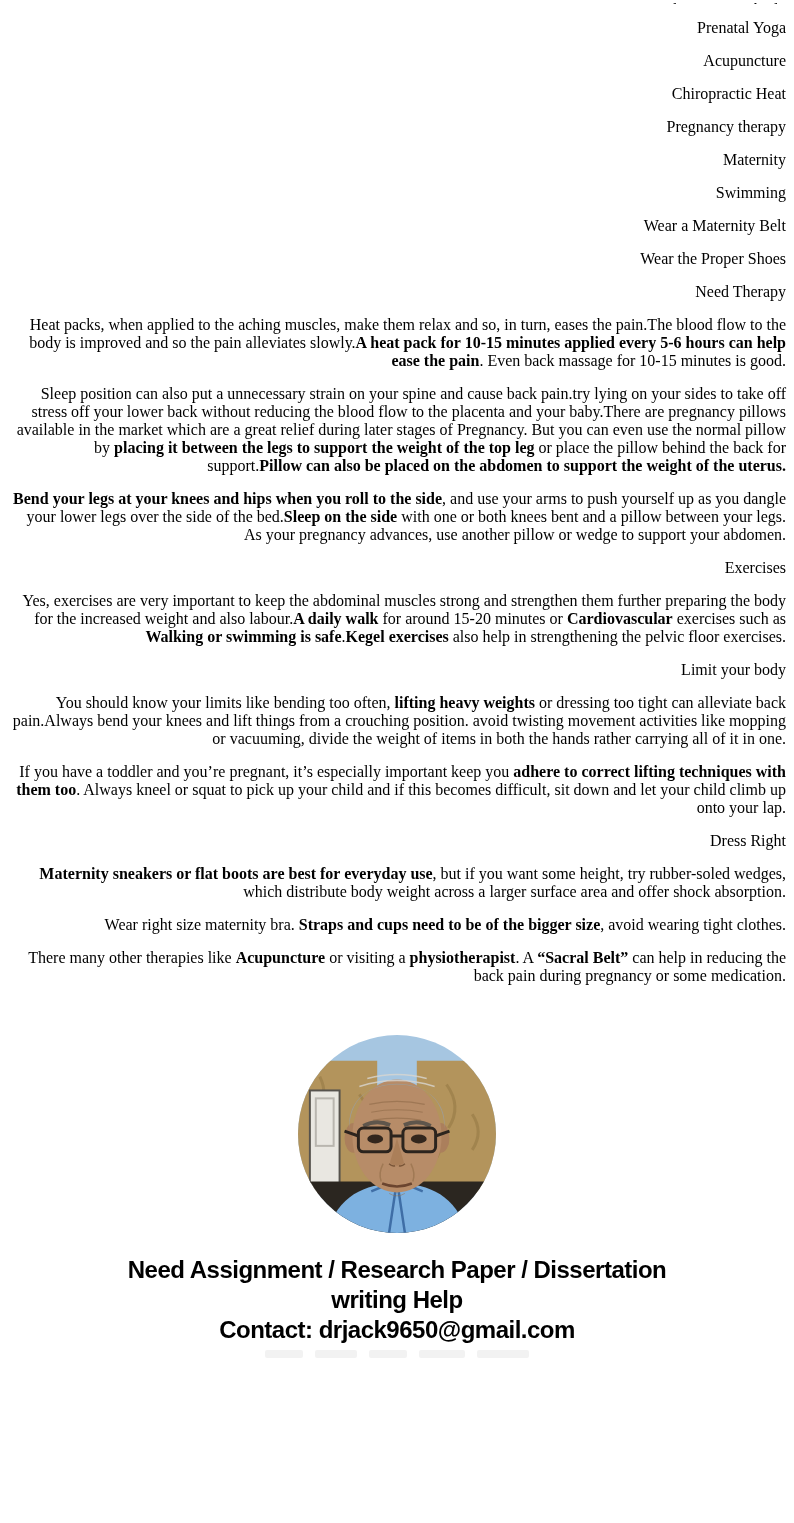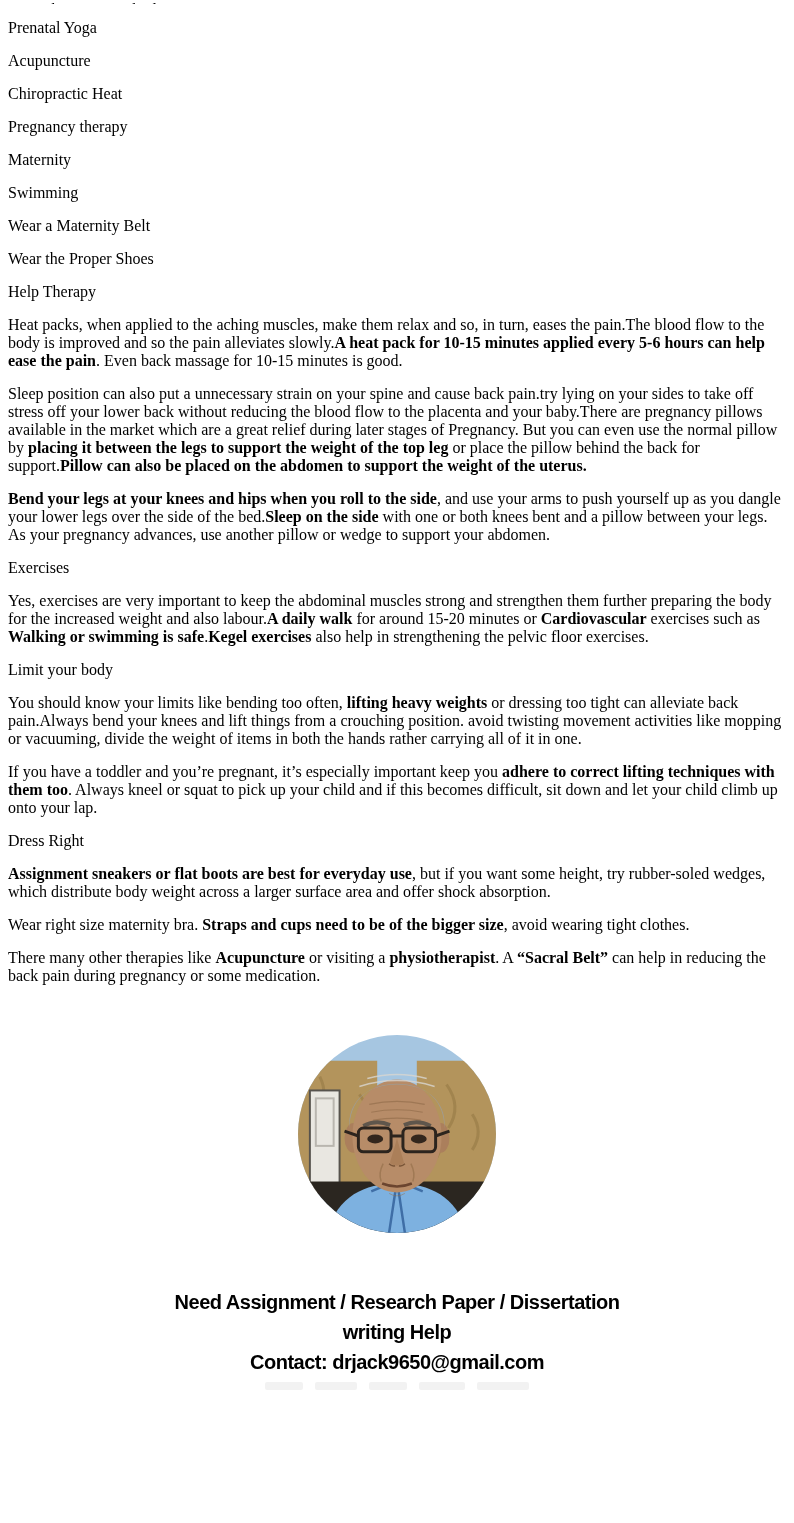--- a/index.html
+++ b/index.html
@@ -9,33 +9,33 @@
     box-sizing:border-box;
     padding:0 8px;
     background:#fff;
     color:#000;
     font-family:"Liberation Serif", serif;
     font-size:16px;
     overflow:hidden;
   }
   .clip-top{height:4px;overflow:hidden;}
   .clip-top p{margin:0;line-height:18px;transform:translateY(-14px);}
-  .page p{margin:15px 0;line-height:18px;}
+  .page p{margin:15px 0;line-height:18px;text-align:right;}
   .page b{font-weight:bold;}
   .avatar-row{margin-top:50px;text-align:center;}
   .avatar{
     width:198px;height:198px;border-radius:50%;
     overflow:hidden;display:inline-block;vertical-align:top;
   }
   .footer{
-    margin-top:54px;
+    margin-top:22px;
     text-align:center;
     font-family:"Liberation Sans", sans-serif;
     font-weight:700;
-    font-size:20px;
+    font-size:24px;
     line-height:30px;
     letter-spacing:-0.5px;
     color:#000;
   }
   .faint-marks{margin-top:5px;display:flex;justify-content:center;gap:12px;}
   .faint-marks span{display:inline-block;height:8px;background:#f2f2f2;border-radius:2px;}
   .faint-marks span:nth-child(1){width:38px;}
   .faint-marks span:nth-child(2){width:42px;}
   .faint-marks span:nth-child(3){width:38px;}
   .faint-marks span:nth-child(4){width:46px;}
@@ -52,31 +52,31 @@
 
   <div>
       <p><span>Prenatal Yoga</span></p>
       <p><span>Acupuncture</span></p>
       <p><span>Chiropractic Heat</span></p>
       <p><span>Pregnancy therapy</span></p>
       <p><span>Maternity</span></p>
       <p><span>Swimming</span></p>
       <p><span>Wear a Maternity Belt</span></p>
       <p><span>Wear the Proper Shoes</span></p>
-      <p><span>Help Therapy</span></p>
+      <p><span>Need Therapy</span></p>
       <p><span>Heat packs, when applied to the aching muscles, make them relax and so, in turn, eases the pain.The blood flow to the body is improved and so the pain alleviates slowly.</span><b>A heat pack for 10-15 minutes applied every 5-6 hours can help ease the pain</b><span>. Even back massage for 10-15 minutes is good.</span></p>
       <p><span>Sleep position can also put a unnecessary strain on your spine and cause back pain.try lying on your sides to take off stress off your lower back without reducing the blood flow to the placenta and your baby.There are pregnancy pillows available in the market which are a great relief during later stages of Pregnancy. But you can even use the normal pillow by </span><b>placing it between the legs to support the weight of the top leg</b><span> or place the pillow behind the back for support.</span><b>Pillow can also be placed on the abdomen to support the weight of the uterus.</b></p>
       <p><b>Bend your legs at your knees and hips when you roll to the side</b><span>, and use your arms to push yourself up as you dangle your lower legs over the side of the bed.</span><b>Sleep on the side</b><span> with one or both knees bent and a pillow between your legs. As your pregnancy advances, use another pillow or wedge to support your abdomen.</span></p>
       <p><span>Exercises</span></p>
       <p><span>Yes, exercises are very important to keep the abdominal muscles strong and strengthen them further preparing the body for the increased weight and also labour.</span><b>A daily walk</b><span> for around 15-20 minutes or </span><b>Cardiovascular</b><span> exercises such as </span><b>Walking or swimming is safe</b><span>.</span><b>Kegel exercises</b><span> also help in strengthening the pelvic floor exercises.</span></p>
       <p><span>Limit your body</span></p>
       <p><span>You should know your limits like bending too often, </span><b>lifting heavy weights</b><span> or dressing too tight can alleviate back pain.Always bend your knees and lift things from a crouching position. avoid twisting movement activities like mopping or vacuuming, divide the weight of items in both the hands rather carrying all of it in one.</span></p>
       <p><span>If you have a toddler and you’re pregnant, it’s especially important keep you </span><b>adhere to correct lifting techniques with them too</b><span>. Always kneel or squat to pick up your child and if this becomes difficult, sit down and let your child climb up onto your lap.</span></p>
       <p><span>Dress Right</span></p>
-      <p><b>Assignment sneakers or flat boots are best for everyday use</b><span>, but if you want some height, try rubber-soled wedges, which distribute body weight across a larger surface area and offer shock absorption.</span></p>
+      <p><b>Maternity sneakers or flat boots are best for everyday use</b><span>, but if you want some height, try rubber-soled wedges, which distribute body weight across a larger surface area and offer shock absorption.</span></p>
       <p><span>Wear right size maternity bra. </span><b>Straps and cups need to be of the bigger size</b><span>, avoid wearing tight clothes.</span></p>
       <p><span>There many other therapies like </span><b>Acupuncture</b><span> or visiting a </span><b>physiotherapist</b><span>. A </span><b>“Sacral Belt”</b><span> can help in reducing the back pain during pregnancy or some medication.</span></p>
     </div>
 
   <div class="avatar-row">
     <div class="avatar">
       <svg viewBox="0 0 200 200" width="198" height="198">
         <rect width="200" height="200" fill="#a6c6e1"></rect>
         <rect x="0" y="26" width="80" height="134" fill="#b3945c"></rect>
         <rect x="120" y="26" width="80" height="134" fill="#b3945c"></rect>

